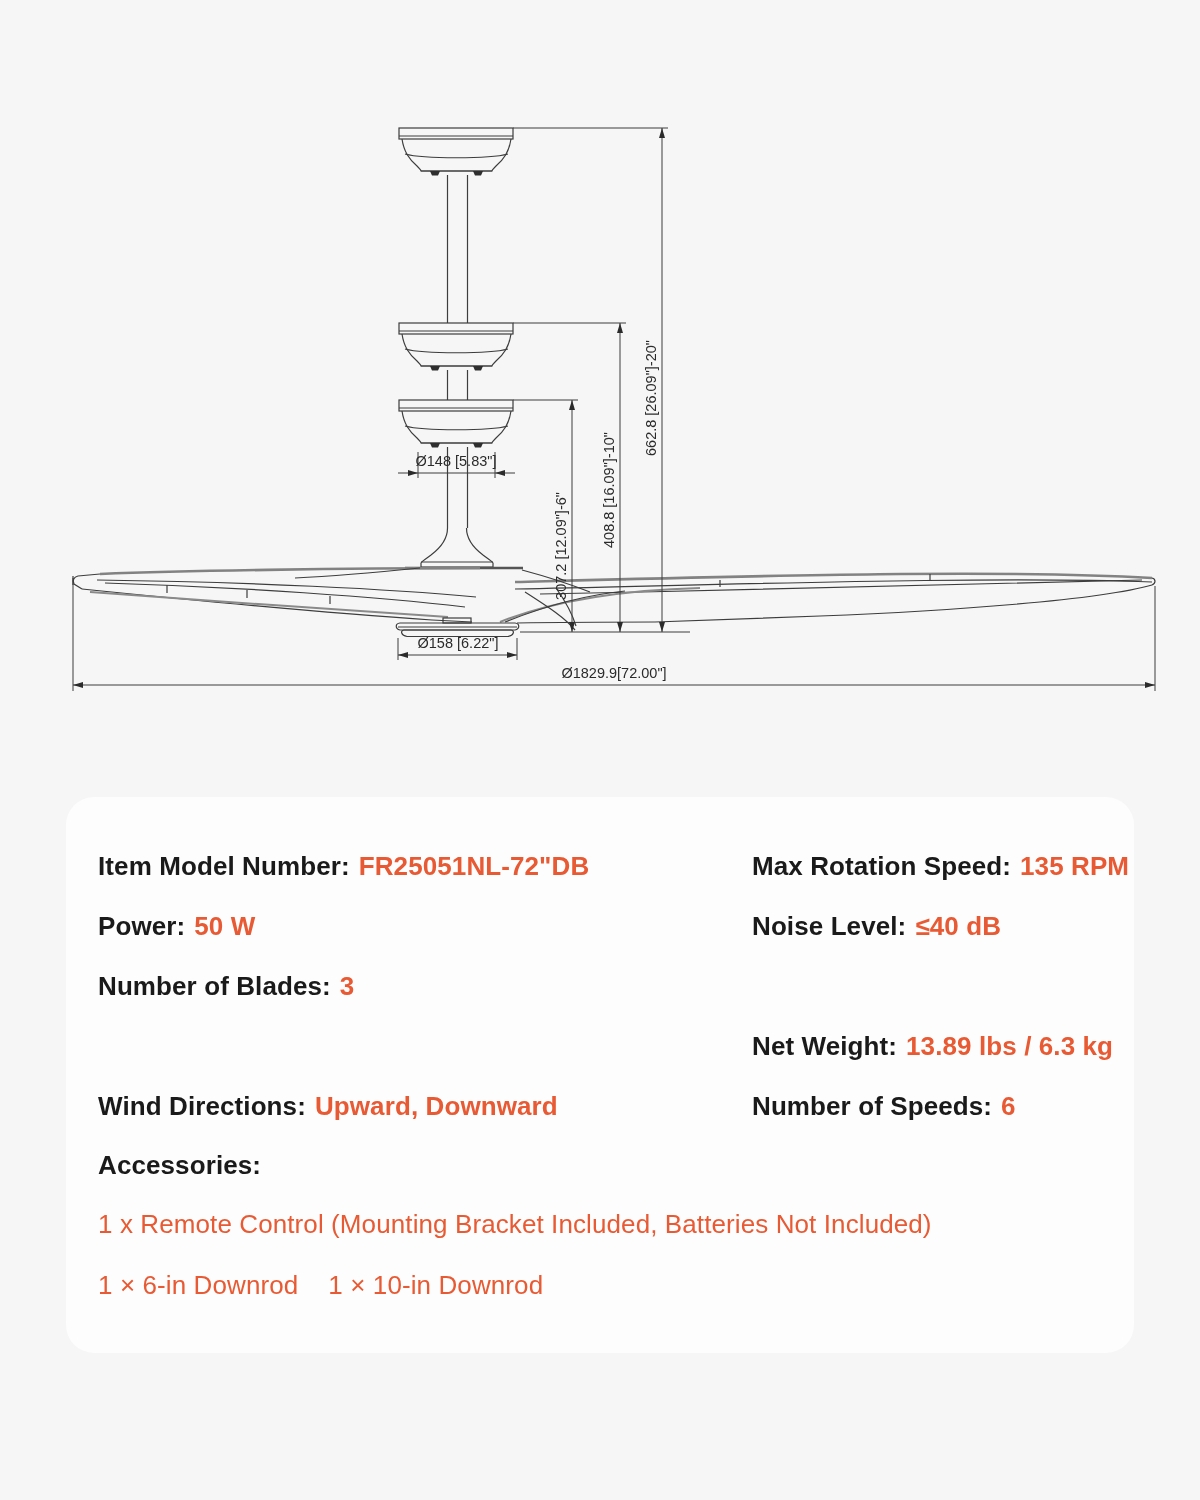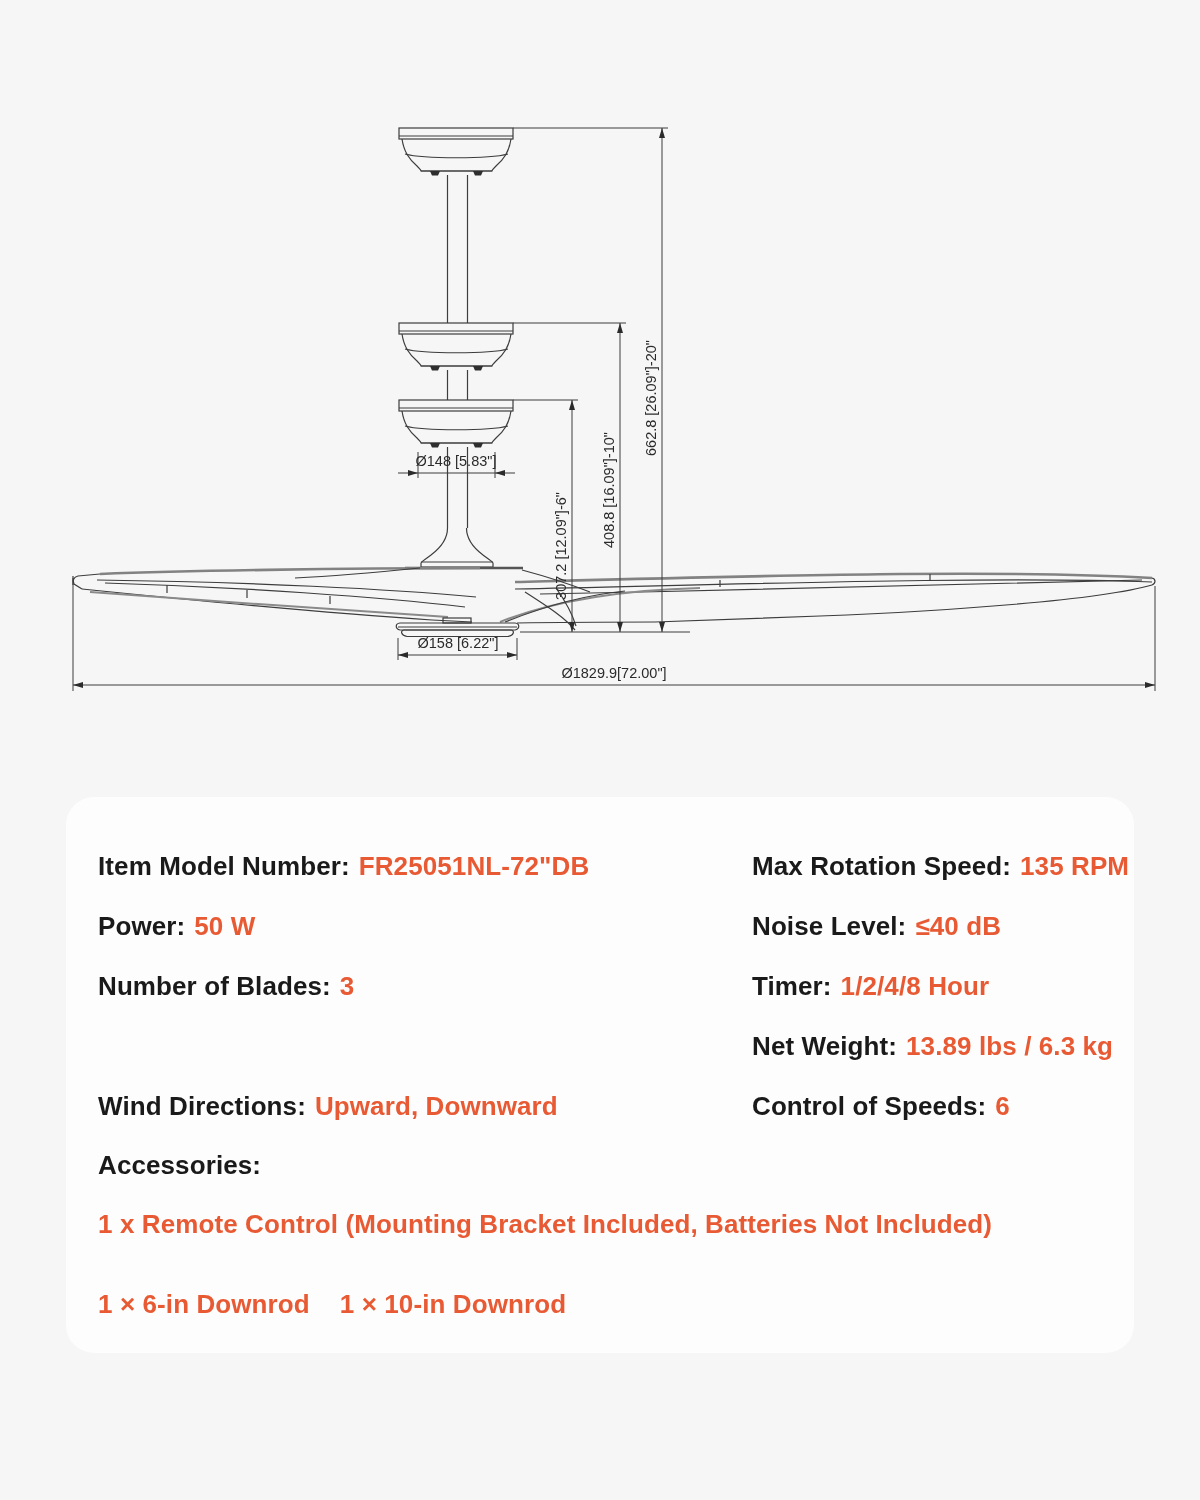--- a/index.html
+++ b/index.html
@@ -15,22 +15,22 @@
   .spec-panel{
     position:absolute;left:66px;top:797px;width:1068px;height:556px;
     background:var(--panel-bg,#FDFDFD);border-radius:28px;
   }
   .spec-row{
     position:absolute;font-size:26px;line-height:32px;color:var(--text,#1A1A1A);
     white-space:nowrap;letter-spacing:0.1px;
   }
   .spec-label{color:var(--text,#1A1A1A);font-weight:700;}
   .spec-value{color:var(--accent,#E85A33);font-weight:700;margin-left:9px;}
-  .acc-line{color:var(--accent,#E85A33);font-weight:700;}
-  .downrod-row{display:flex;gap:30px;margin-top:19px;}
+  .acc-line{color:var(--accent,#E85A33);font-weight:400;}
+  .downrod-row{display:flex;gap:30px;}
   .col-left{left:32px;}
   .col-right{left:686px;}
 </style>
 </head>
 <body>
 
 <div class="diagram-wrap">
 <svg width="1200" height="760" viewBox="0 0 1200 760">
   <defs>
     <g id="canopy-shape">
@@ -168,28 +168,25 @@
   <div class="spec-row col-left" style="top:293px">
     <span class="spec-label">Wind Directions:</span><span class="spec-value">Upward, Downward</span>
   </div>
 
   <div class="spec-row col-right" style="top:53px">
     <span class="spec-label">Max Rotation Speed:</span><span class="spec-value">135 RPM</span>
   </div>
   <div class="spec-row col-right" style="top:113px">
     <span class="spec-label">Noise Level:</span><span class="spec-value">≤40 dB</span>
   </div>
-  <div class="spec-row col-right" style="top:173px">
-    <span class="spec-label">Timer:</span><span class="spec-value">1/2/4/8 Hour</span>
-  </div>
   <div class="spec-row col-right" style="top:233px">
     <span class="spec-label">Net Weight:</span><span class="spec-value">13.89 lbs / 6.3 kg</span>
   </div>
   <div class="spec-row col-right" style="top:293px">
-    <span class="spec-label">Control of Speeds:</span><span class="spec-value">6</span>
+    <span class="spec-label">Number of Speeds:</span><span class="spec-value">6</span>
   </div>
 
   <div class="spec-row col-left" style="top:352px">
     <span class="spec-label">Accessories:</span>
   </div>
   <div class="spec-row col-left acc-line" style="top:411px">1 x Remote Control (Mounting Bracket Included, Batteries Not Included)</div>
   <div class="spec-row col-left downrod-row" style="top:472px">
     <span class="acc-line">1 × 6-in Downrod</span>
     <span class="acc-line">1 × 10-in Downrod</span>
   </div>

